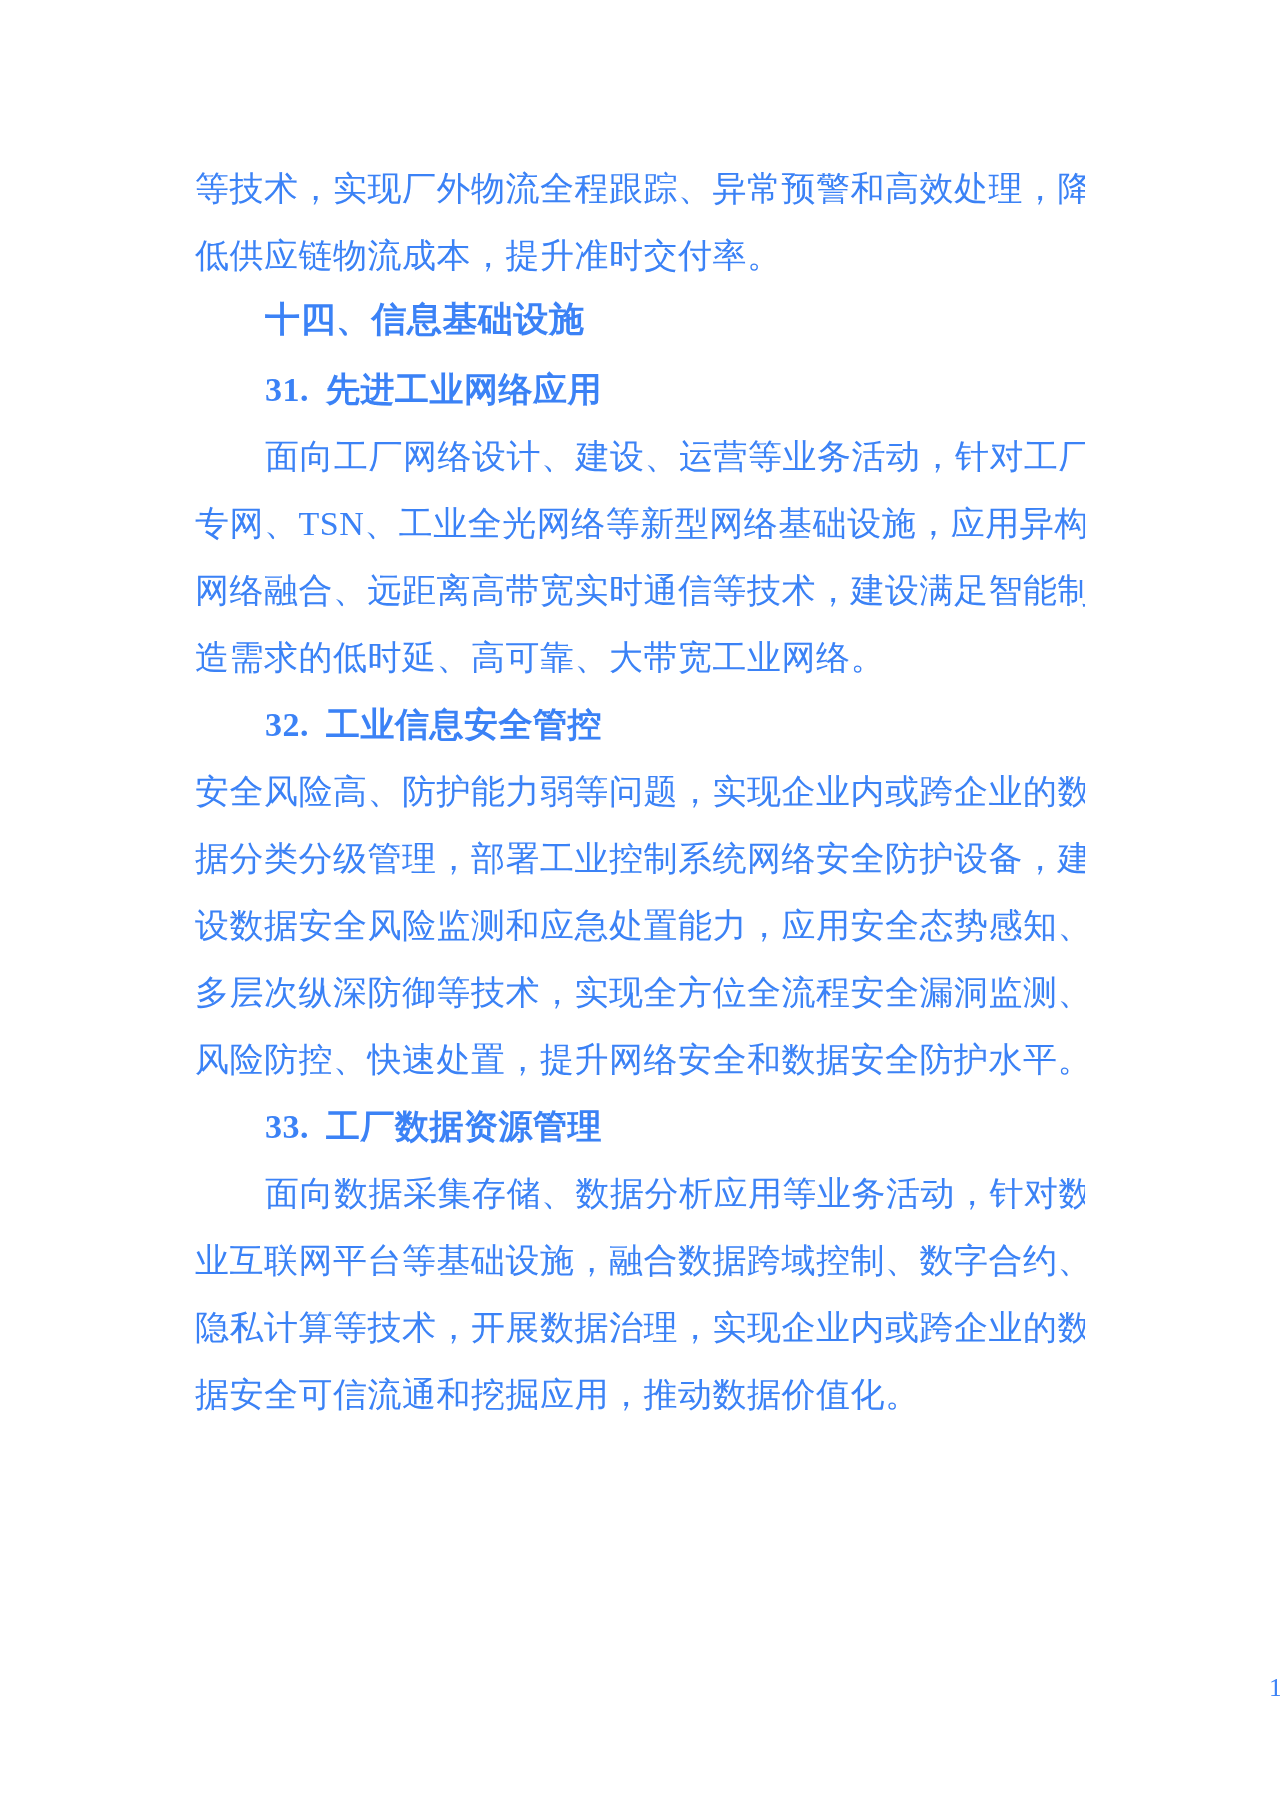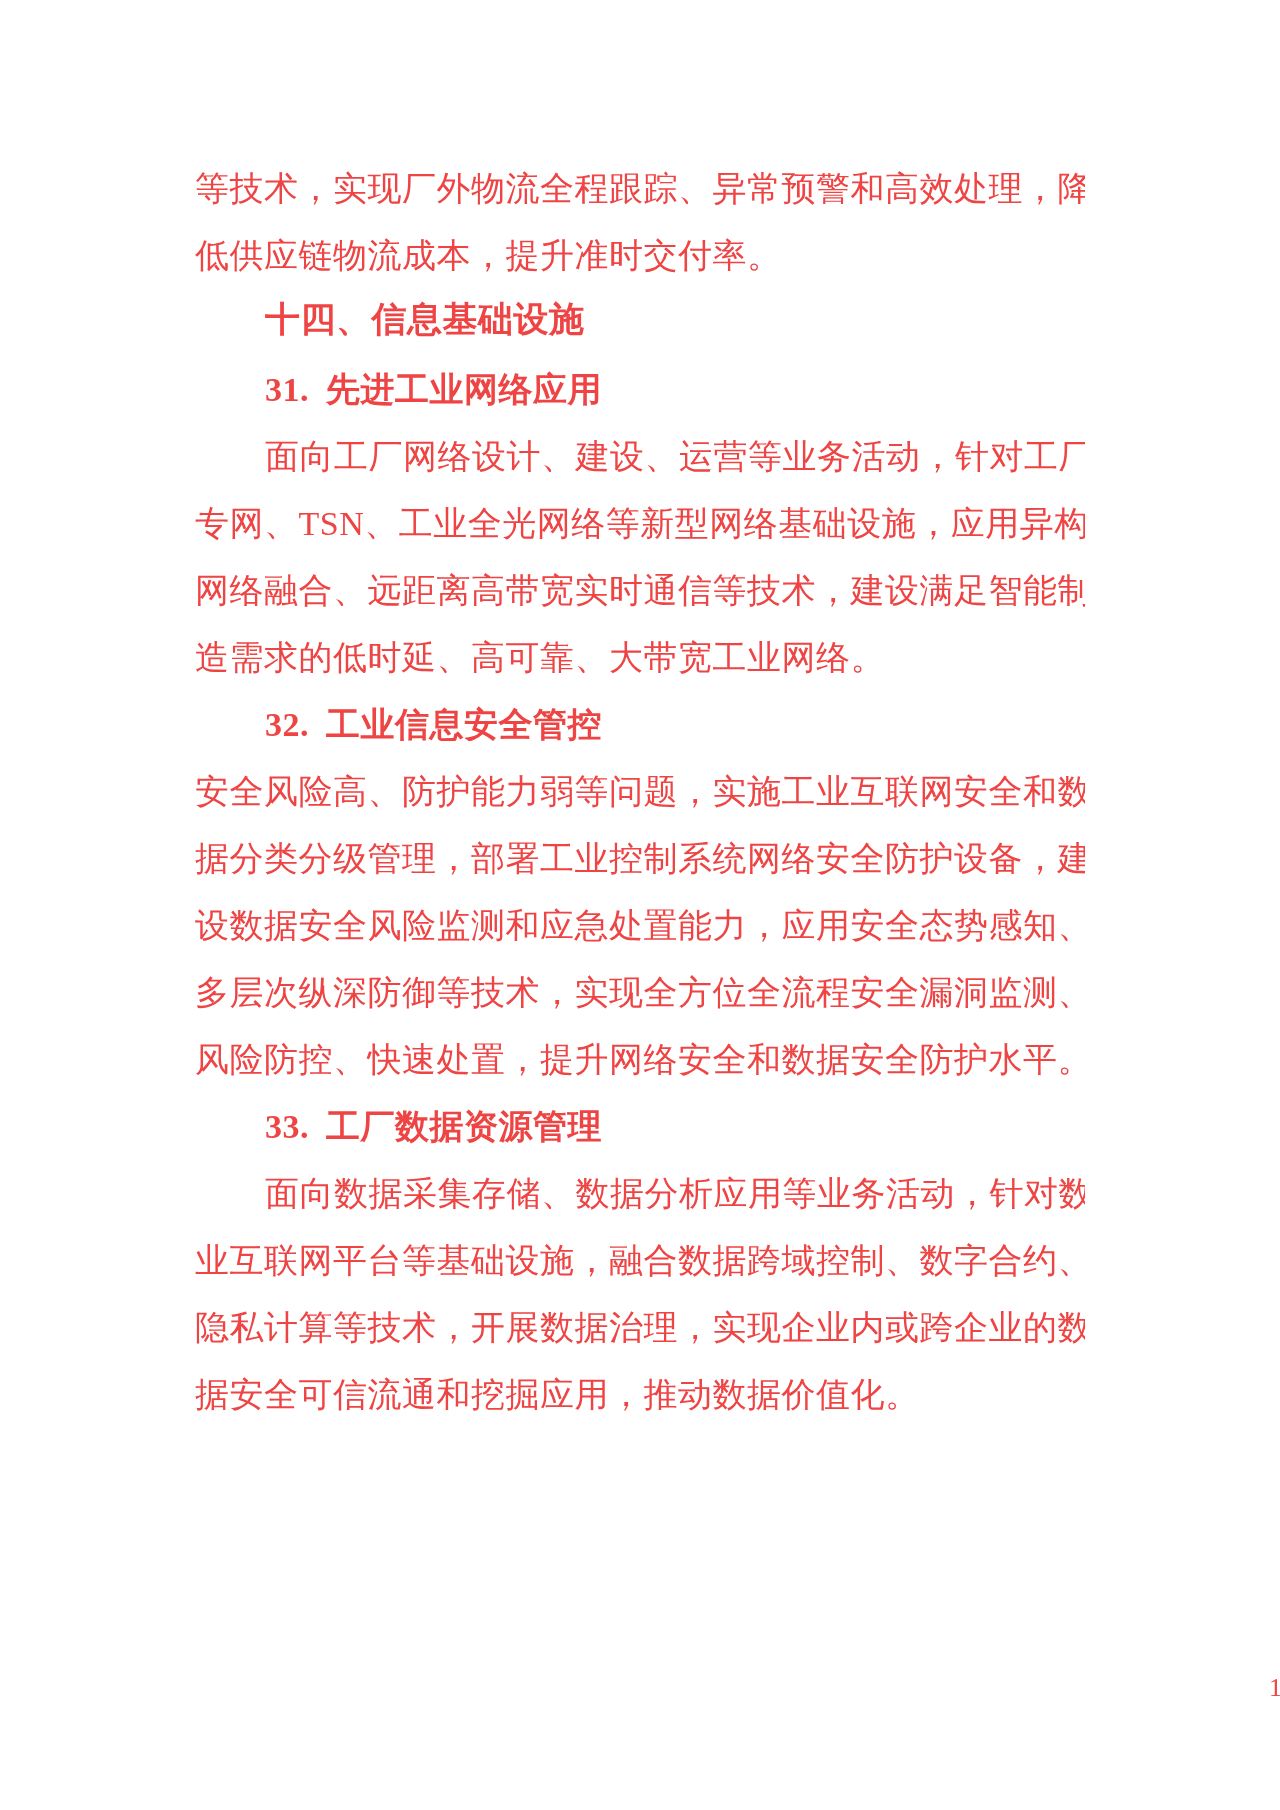--- a/index.html
+++ b/index.html
@@ -2,21 +2,21 @@
 <html><head>
 <meta charset="utf-8">
 <style>
   * { margin: 0; padding: 0; box-sizing: border-box; }
   html, body { background: #ffffff; }
   .page {
     position: relative;
     width: 1280px;
     height: 1810px;
     background: #ffffff;
-    color: #ef4444;
+    color: #3b82f6;
     font-family: "Liberation Serif", "DejaVu Serif", serif;
     overflow: hidden;
   }
   .body-text {
     position: absolute;
     left: 195px;
     top: 155px;
     width: 890px;
   }
   .line {
@@ -79,21 +79,21 @@
       <span class="h2-num">31.</span><span class="h2-title">先进工业网络应用</span>
     </div>
     <div class="line indent">面向工厂网络设计、建设、运营等业务活动，针对工厂</div>
     <div class="line">专网、TSN、工业全光网络等新型网络基础设施，应用异构</div>
     <div class="line">网络融合、远距离高带宽实时通信等技术，建设满足智能制</div>
     <div class="line flush-last">造需求的低时延、高可靠、大带宽工业网络。</div>
 
     <div class="line h2">
       <span class="h2-num">32.</span><span class="h2-title">工业信息安全管控</span>
     </div>
-    <div class="line">安全风险高、防护能力弱等问题，实施工业互联网安全和数</div>
+    <div class="line">安全风险高、防护能力弱等问题，实现企业内或跨企业的数</div>
     <div class="line">据分类分级管理，部署工业控制系统网络安全防护设备，建</div>
     <div class="line">设数据安全风险监测和应急处置能力，应用安全态势感知、</div>
     <div class="line">多层次纵深防御等技术，实现全方位全流程安全漏洞监测、</div>
     <div class="line flush-last">风险防控、快速处置，提升网络安全和数据安全防护水平。</div>
 
     <div class="line h2">
       <span class="h2-num">33.</span><span class="h2-title">工厂数据资源管理</span>
     </div>
     <div class="line indent">面向数据采集存储、数据分析应用等业务活动，针对数</div>
     <div class="line">业互联网平台等基础设施，融合数据跨域控制、数字合约、</div>

